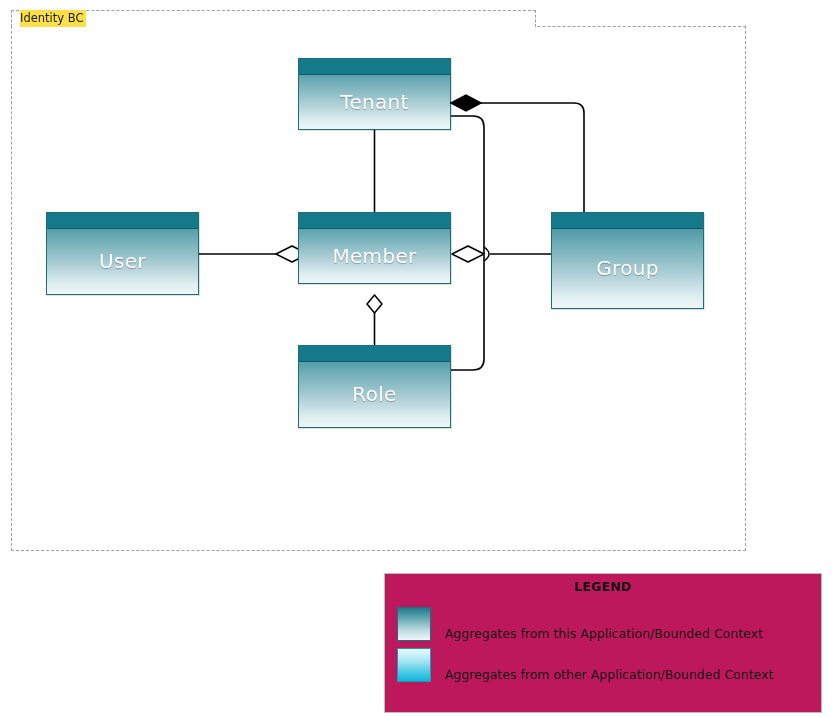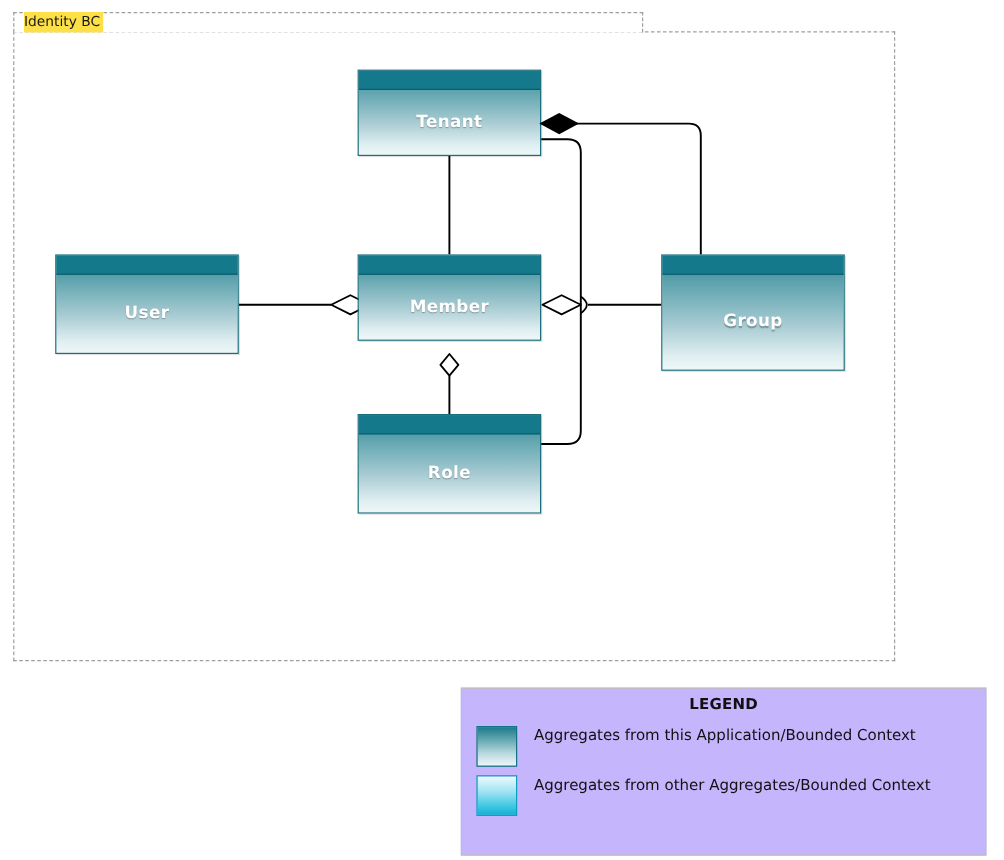--- a/index.html
+++ b/index.html
@@ -33,39 +33,39 @@
     box-shadow:1px 1px 0 rgba(0,0,0,0.12);
     z-index:4;
   }
   .node .titlebar{
     position:absolute;left:0;top:0;right:0;height:15px;
     background:#15798c;border-bottom:1px solid #0d5c6b;
   }
   .node .label{
     position:absolute;left:0;right:0;top:15px;bottom:0;
     display:flex;align-items:center;justify-content:center;
-    font-size:14px;font-weight:bold;color:#ffffff;
+    font-size:20px;font-weight:normal;color:#ffffff;
     text-shadow:0 1px 1px rgba(0,0,0,0.30);
     letter-spacing:.3px;
   }
 
   
   #links{position:absolute;left:0;top:0;width:837px;height:717px;z-index:3;pointer-events:none;}
   #links-top{position:absolute;left:0;top:0;width:837px;height:717px;z-index:6;pointer-events:none;}
 
   
   .legend{
     position:absolute;left:384px;top:573px;width:438px;height:140px;
-    border:1px solid #bdbdbd;box-sizing:border-box;background:#c4b5fd;
+    border:1px solid #bdbdbd;box-sizing:border-box;background:#be185d;
   }
   .legend-title{
     position:absolute;left:0;right:0;top:5px;text-align:center;
     font-size:12.5px;font-weight:bold;color:#111;letter-spacing:.2px;
   }
-  .legend-row{position:absolute;left:12px;right:8px;height:36px;display:flex;align-items:flex-start;}
+  .legend-row{position:absolute;left:12px;right:8px;height:36px;display:flex;align-items:flex-end;}
   .legend-row.r1{top:31px;}
   .legend-row.r2{top:72px;}
   .swatch{
     width:34px;height:34px;flex:0 0 34px;box-sizing:border-box;
     border:1px solid #137284;margin-right:14px;
   }
   .swatch.this-bc{
     background:linear-gradient(to bottom,#1d7a8b 0%,#63a7b2 32%,#bcdbe0 70%,#edf6f8 100%);
   }
   .swatch.other-bc{
@@ -140,17 +140,17 @@
   <div class="legend">
     <div class="legend-title">LEGEND</div>
 
     <div class="legend-row r1">
       <div class="swatch this-bc"></div>
       <div class="legend-text">Aggregates from this Application/Bounded Context</div>
     </div>
 
     <div class="legend-row r2">
       <div class="swatch other-bc"></div>
-      <div class="legend-text">Aggregates from other Aggregates/Bounded Context</div>
+      <div class="legend-text">Aggregates from other Application/Bounded Context</div>
     </div>
   </div>
 
 </div>
 
 </body></html>

